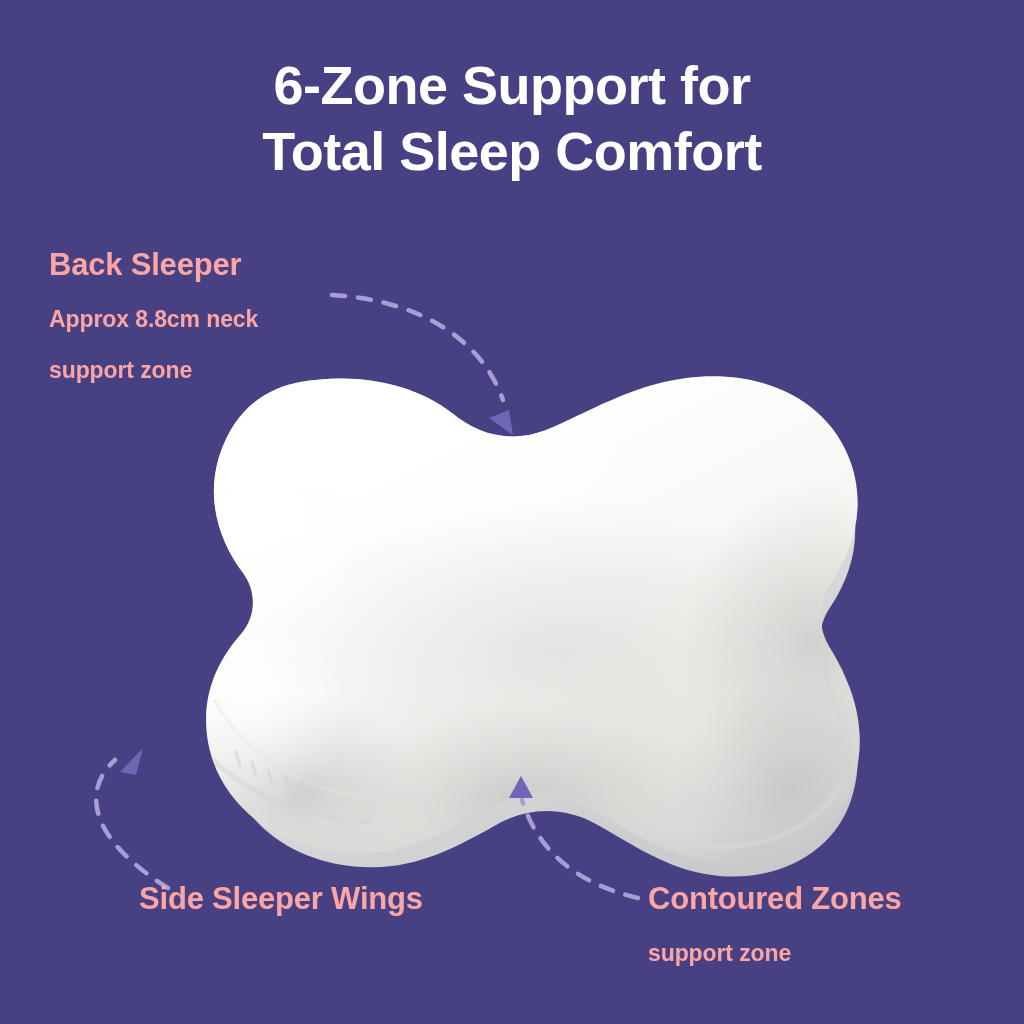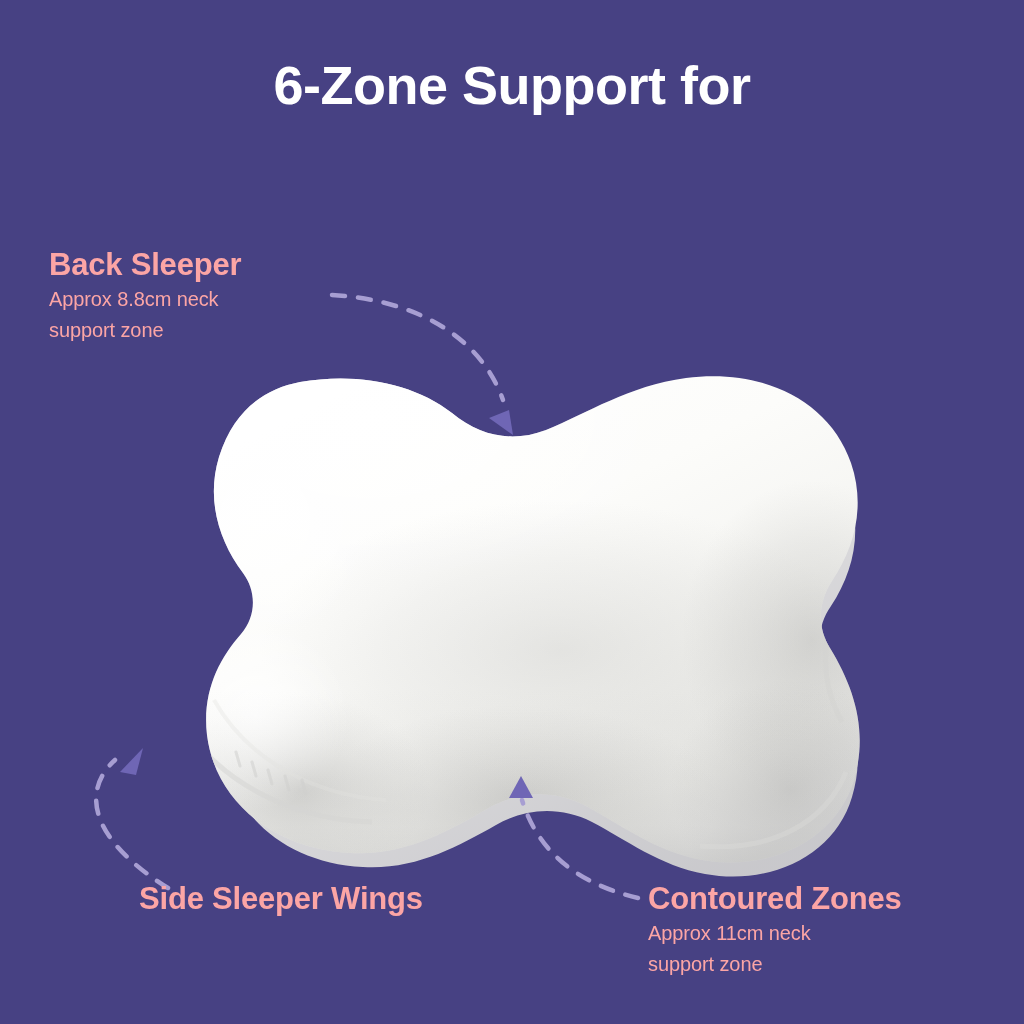--- a/index.html
+++ b/index.html
@@ -47,25 +47,26 @@
   .callout .c-title {
     display: block;
     font-weight: 700;
     font-size: 31px;
     line-height: 38px;
     letter-spacing: -0.2px;
     white-space: nowrap;
   }
   .callout .c-sub {
     display: block;
-    font-weight: 400;
-    font-size: 20px;
+    font-weight: 700;
+    font-size: 23px;
     line-height: 31px;
     letter-spacing: -0.1px;
     white-space: nowrap;
+    margin-top: 20px;
   }
 
   #callout-back-sleeper {
     top: 246px;
     left: 49px;
     text-align: left;
   }
   #callout-side-wings {
     top: 880px;
     left: 139px;
@@ -93,20 +94,21 @@
   }
   #arrow-svg { pointer-events: none; }
 </style>
 </head>
 <body>
 
 <div id="infographic">
 
   <div class="headline">
     <span class="line">6-Zone Support for</span>
+    <span class="line">Total Sleep Comfort</span>
   </div>
 
   <div id="pillow-stage">
     <svg id="pillow-svg" width="1024" height="1024" viewBox="0 0 1024 1024">
       <defs>
 
         <linearGradient id="bodyGrad" x1="0.18" y1="0.05" x2="0.82" y2="1">
           <stop offset="0%" stop-color="#ffffff"></stop>
           <stop offset="34%" stop-color="#fcfcfa"></stop>
           <stop offset="62%" stop-color="#f4f4f1"></stop>
@@ -280,17 +282,16 @@
     <span class="c-sub">Approx 8.8cm neck</span>
     <span class="c-sub">support zone</span>
   </div>
 
   <div class="callout" id="callout-side-wings">
     <span class="c-title">Side Sleeper Wings</span>
   </div>
 
   <div class="callout" id="callout-contoured">
     <span class="c-title">Contoured Zones</span>
-    <span class="c-sub">Approx 11cm neck</span>
     <span class="c-sub">support zone</span>
   </div>
 
 </div>
 
 </body></html>

